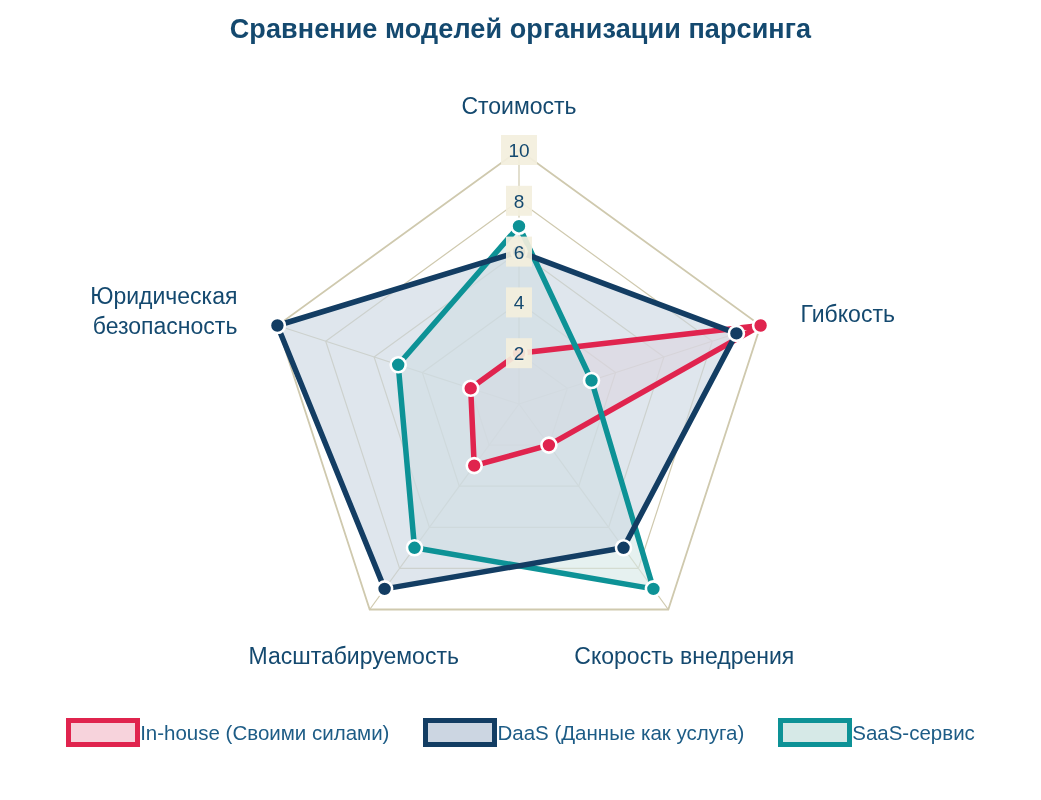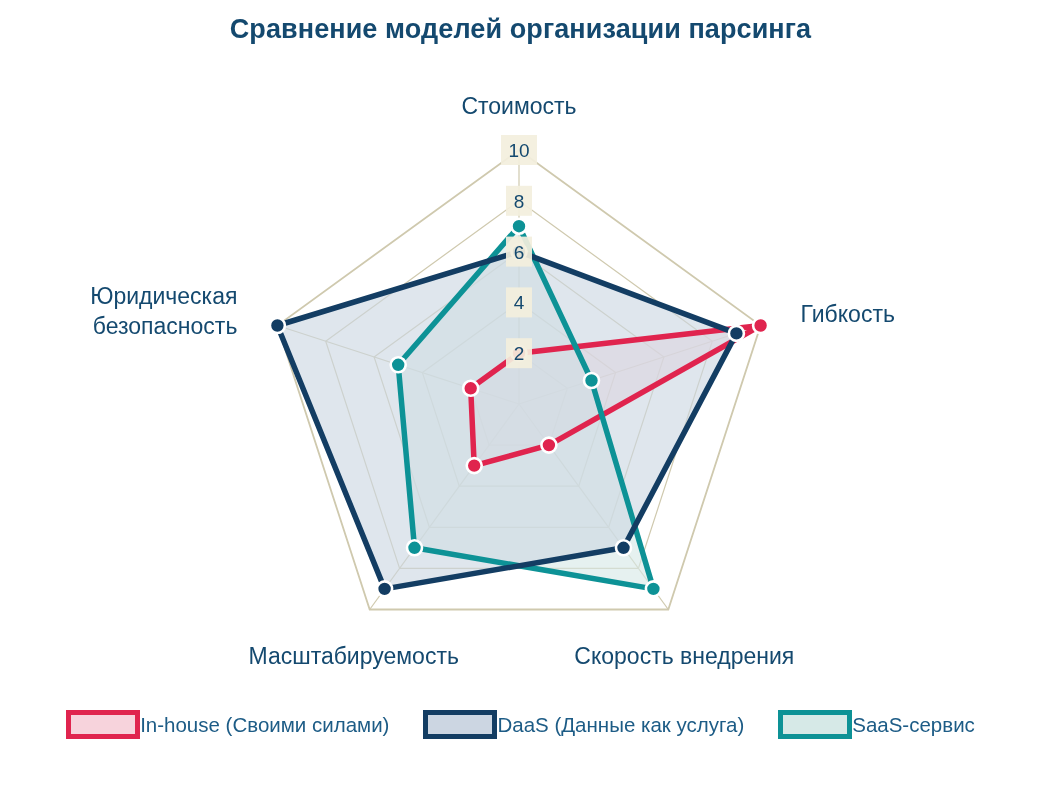--- a/index.html
+++ b/index.html
@@ -54,21 +54,21 @@
     display: flex;
     flex-direction: row;
     align-items: center;
     justify-content: center;
     gap: 0px;
   }
   .legend-item {
     display: flex;
     flex-direction: row;
     align-items: center;
-    margin: 4px 17px;
+    margin: 12px 17px;
   }
   .legend-swatch {
     width: 74px;
     height: 29px;
     border-style: solid;
     border-width: 5px;
     box-sizing: border-box;
   }
   .legend-text {
     font-size: 20.5px;

